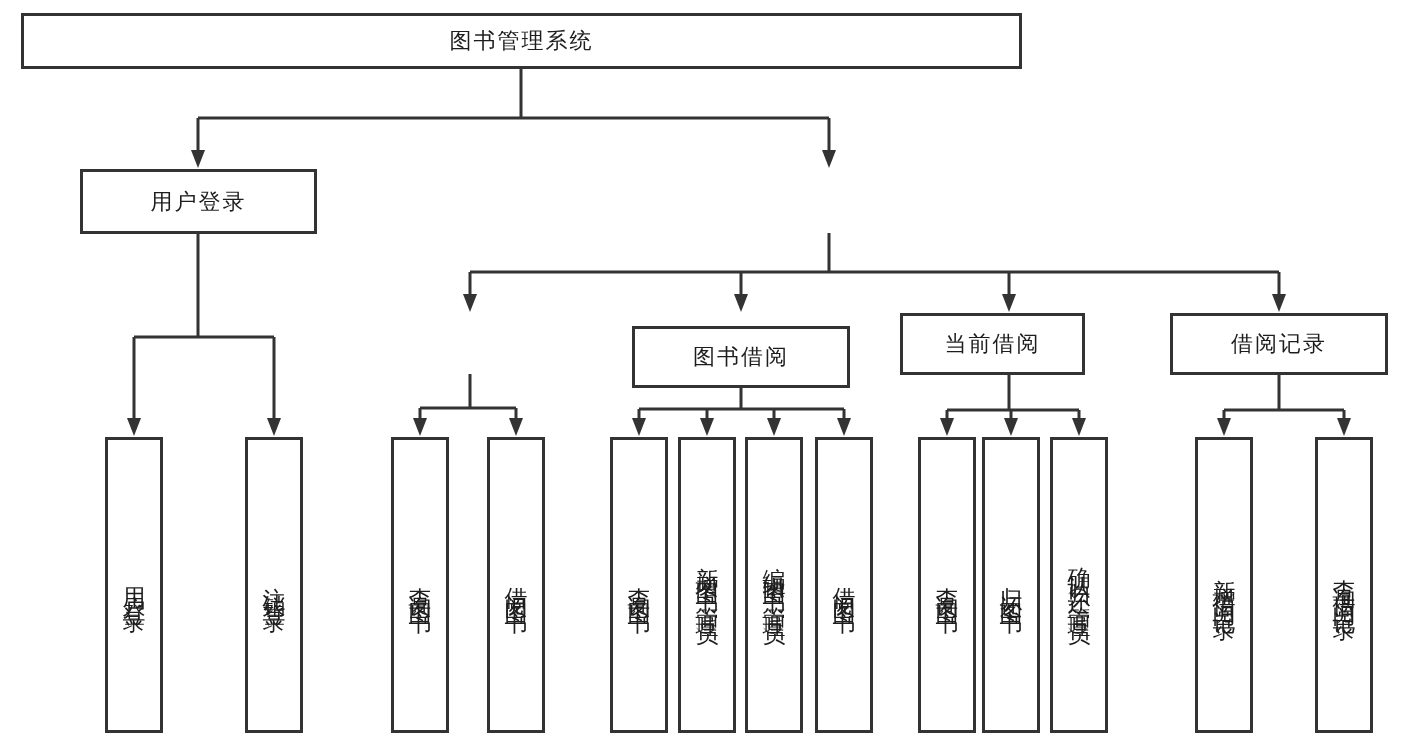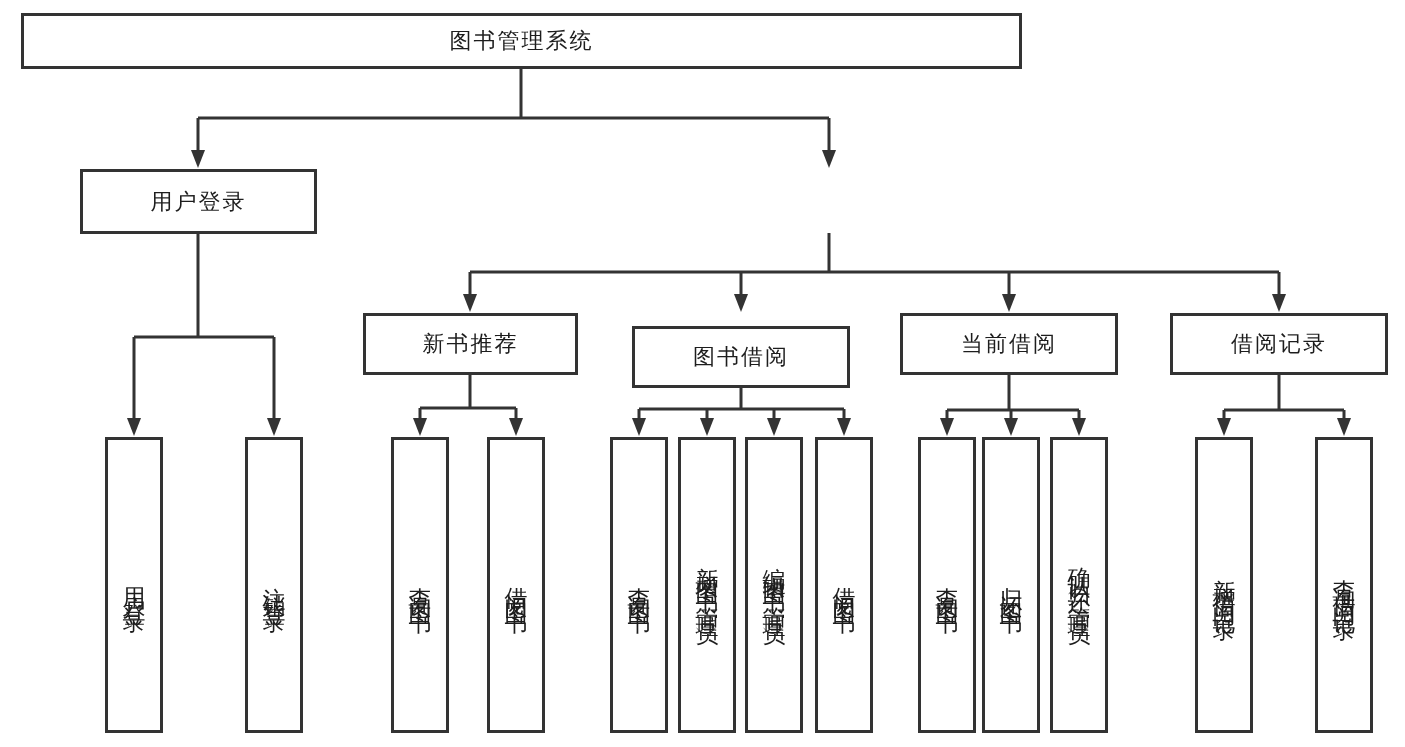--- a/index.html
+++ b/index.html
@@ -110,27 +110,24 @@
   </svg>
 
   <div class="node h" style="left:21px; top:13px; width:1001px; height:56px;">
     <span>图书管理系统</span>
   </div>
 
   <div class="node h" style="left:80px; top:169px; width:237px; height:65px;">
     <span>用户登录</span>
   </div>
 
-  <div class="node h" style="left:363px; top:313px; width:215px; height:62px;">
-    <span>新书推荐</span>
-  </div>
   <div class="node h" style="left:632px; top:326px; width:218px; height:62px;">
     <span>图书借阅</span>
   </div>
-  <div class="node h" style="left:900px; top:313px; width:218px; height:62px;">
+  <div class="node h" style="left:900px; top:313px; width:185px; height:62px;">
     <span>当前借阅</span>
   </div>
   <div class="node h" style="left:1170px; top:313px; width:218px; height:62px;">
     <span>借阅记录</span>
   </div>
 
   <div class="node v" style="left:105px; top:437px; width:58px; height:296px;">
     <span>用户登录</span>
   </div>
   <div class="node v" style="left:245px; top:437px; width:58px; height:296px;">

